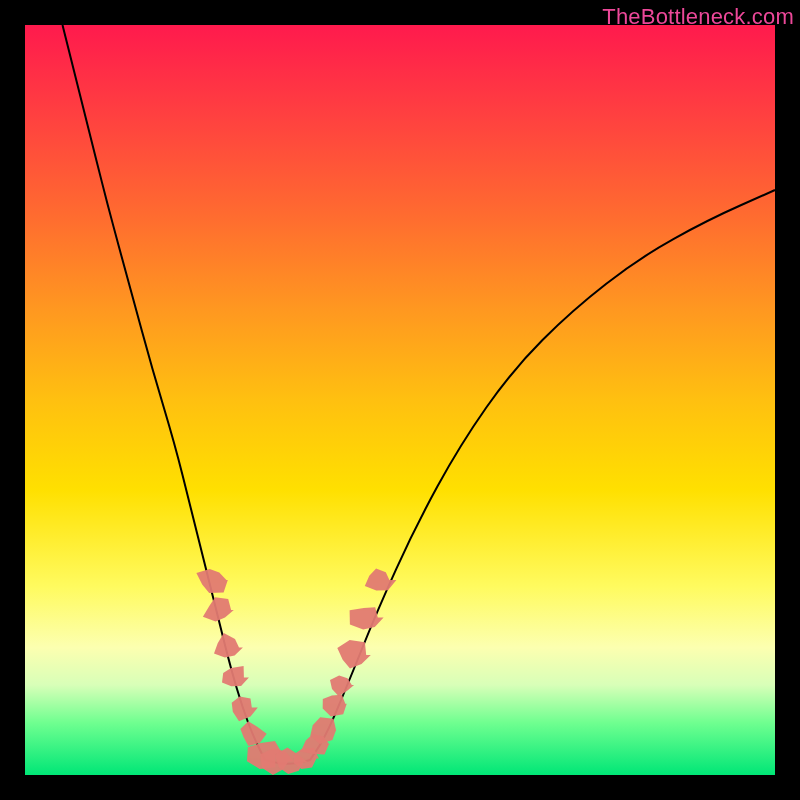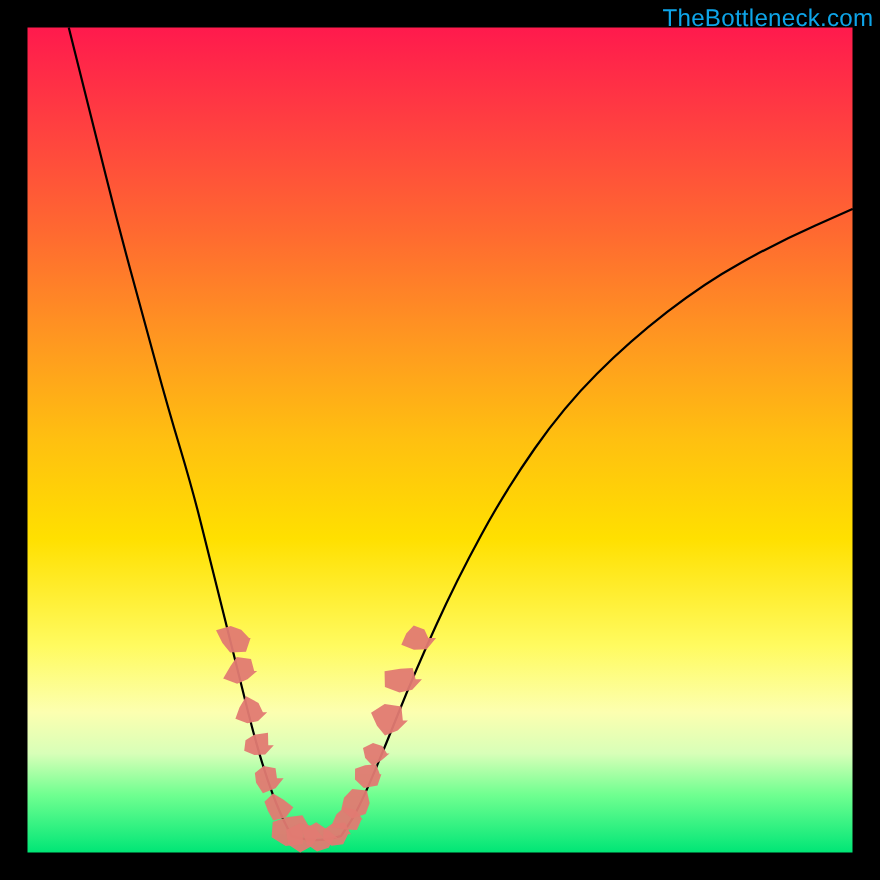--- a/index.html
+++ b/index.html
@@ -27,21 +27,21 @@
       #fffb60 75%,
       #fcffb0 83%,
       #d8ffb8 88%,
       #70ff90 93%,
       #00e676 100%);
   }
   .watermark {
     position: absolute;
     top: 4px;
     right: 6px;
-    color: #0ea5e9;
+    color: #ec4899;
     font-size: 22px;
     font-weight: 500;
     letter-spacing: 0.2px;
     z-index: 10;
     pointer-events: none;
   }
   svg.plot {
     position: absolute;
     left: 0;
     top: 0;

